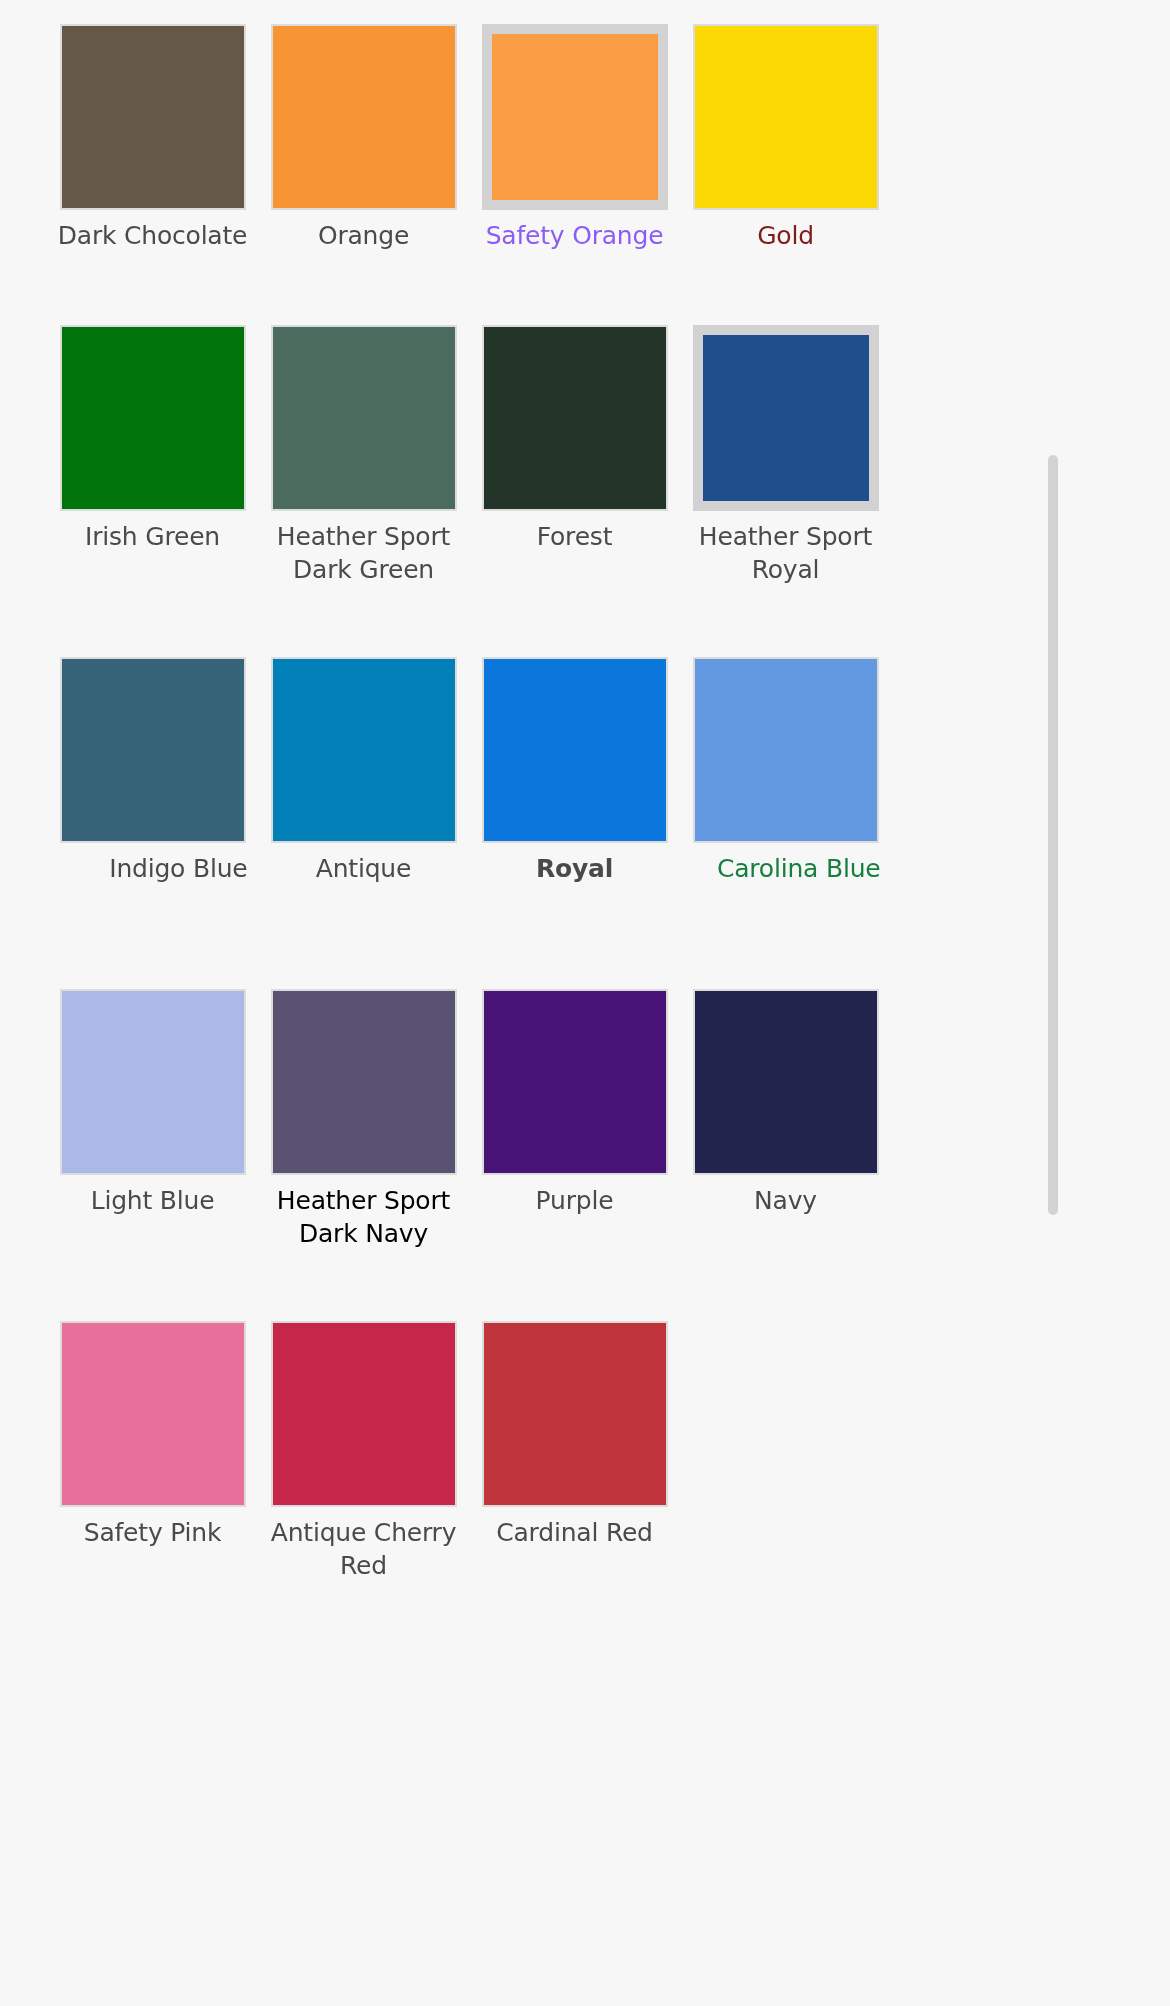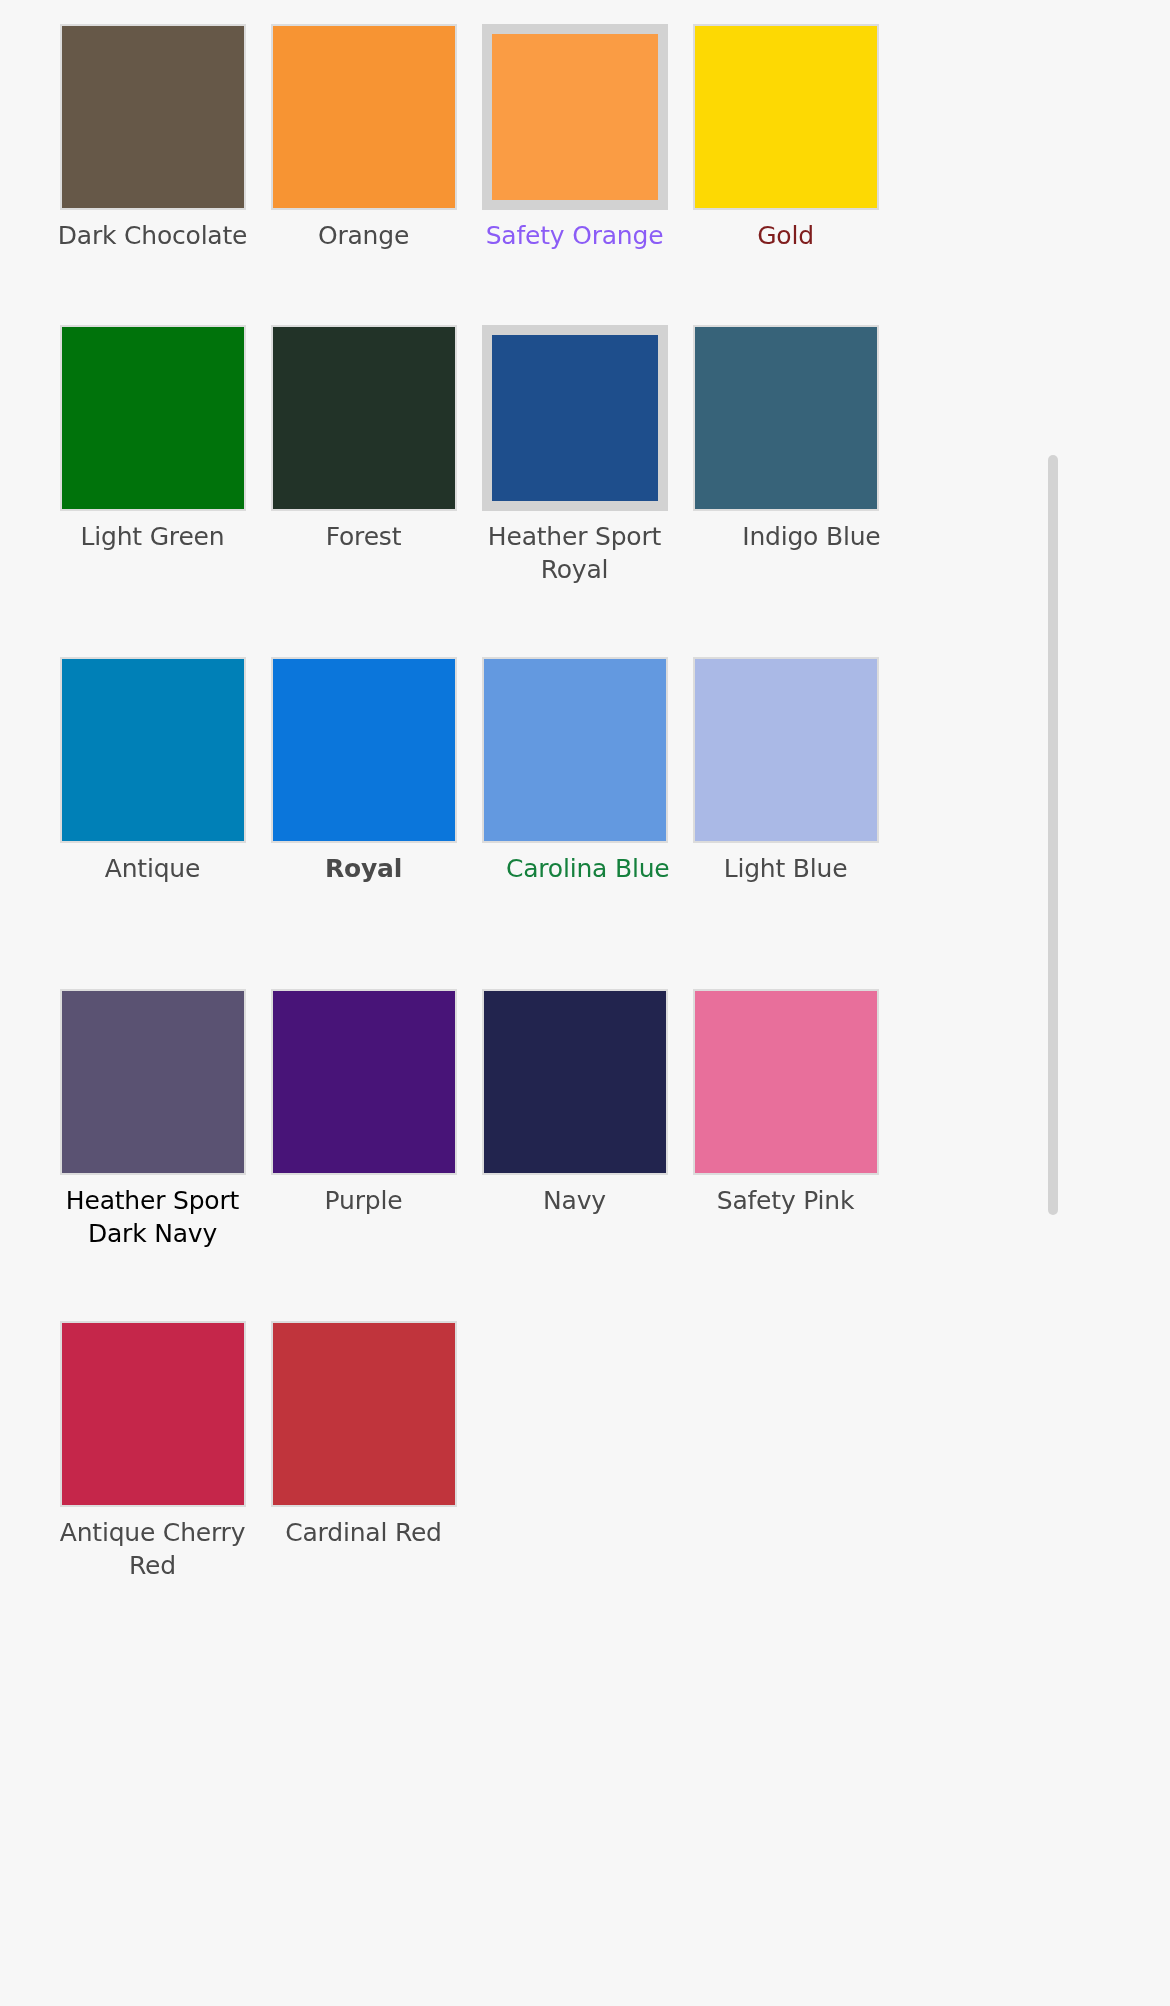--- a/index.html
+++ b/index.html
@@ -122,21 +122,27 @@
       <div class="swatch-cell row-band">
         <div class="swatch-frame" style="border-color: rgb(220, 220, 220);">
           <div class="swatch-chip" style="background: rgb(253, 217, 3);"></div>
         </div>
         <div class="swatch-label" style="color: #7f1d1d;">Gold</div>
       </div>
       <div class="swatch-cell row-band-2">
         <div class="swatch-frame" style="border-color: rgb(220, 220, 220);">
           <div class="swatch-chip" style="background: rgb(0, 115, 11);"></div>
         </div>
-        <div class="swatch-label" style="color: rgb(74, 74, 74);">Light Green</div>
+        <div class="swatch-label" style="color: rgb(74, 74, 74);">Irish Green</div>
+      </div>
+      <div class="swatch-cell row-band-2">
+        <div class="swatch-frame" style="border-color: rgb(220, 220, 220);">
+          <div class="swatch-chip" style="background: rgb(76, 107, 95);"></div>
+        </div>
+        <div class="swatch-label" style="color: rgb(74, 74, 74);">Heather Sport Dark Green</div>
       </div>
       <div class="swatch-cell row-band-2">
         <div class="swatch-frame" style="border-color: rgb(220, 220, 220);">
           <div class="swatch-chip" style="background: rgb(34, 51, 40);"></div>
         </div>
         <div class="swatch-label" style="color: rgb(74, 74, 74);">Forest</div>
       </div>
       <div class="swatch-cell row-band-3">
         <div class="swatch-frame is-selected" style="border-color: rgb(210, 210, 210);">
           <div class="swatch-chip" style="background: rgb(30, 78, 140);"></div>

